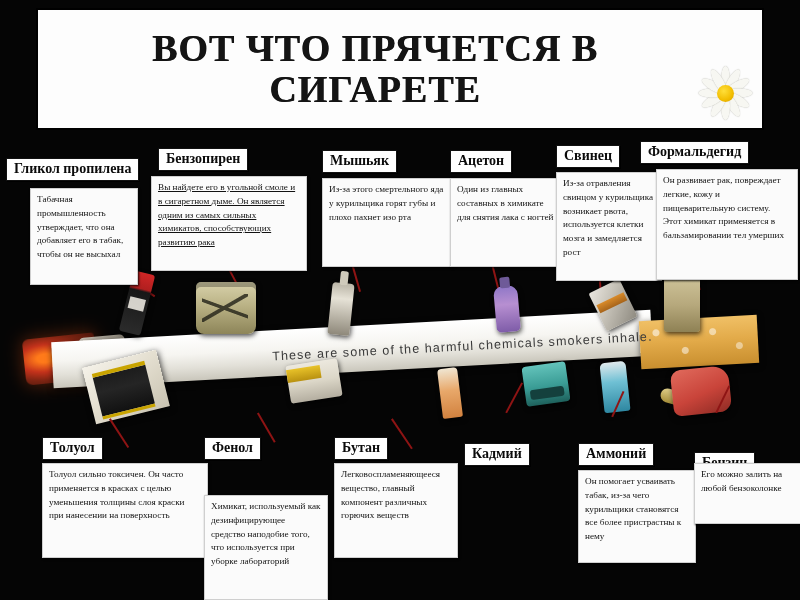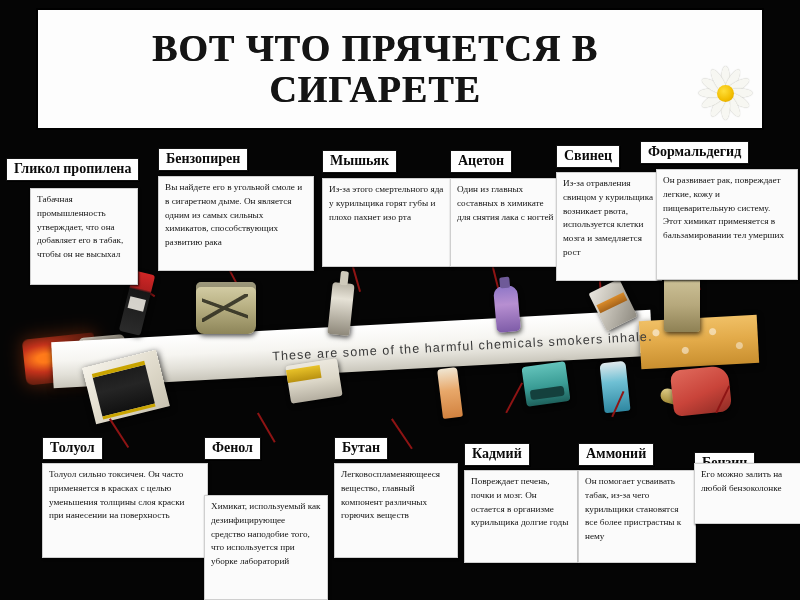--- a/index.html
+++ b/index.html
@@ -278,21 +278,21 @@
   <div class="line" style="left:258px;top:412px;width:34px;transform:rotate(60deg);"></div>
   <div class="line" style="left:392px;top:418px;width:36px;transform:rotate(56deg);"></div>
   <div class="line" style="left:506px;top:412px;width:34px;transform:rotate(-62deg);"></div>
   <div class="line" style="left:612px;top:416px;width:28px;transform:rotate(-66deg);"></div>
   <div class="line" style="left:716px;top:412px;width:30px;transform:rotate(-64deg);"></div>
 
   <div class="chip" style="left:6px;top:158px;">Гликол пропилена</div>
   <div class="desc" style="left:30px;top:188px;width:94px;height:86px;">Табачная промышленность утверждает, что она добавляет его в табак, чтобы он не высыхал</div>
 
   <div class="chip" style="left:158px;top:148px;">Бензопирен</div>
-  <div class="desc" style="left:158px;top:176px;width:142px;height:84px;">Вы найдете его в угольной смоле и в сигаретном дыме. Он является одним из самых сильных химикатов, способствующих развитию рака</div>
+  <div class="desc" style="left:151px;top:176px;width:142px;height:84px;text-decoration:underline;">Вы найдете его в угольной смоле и в сигаретном дыме. Он является одним из самых сильных химикатов, способствующих развитию рака</div>
 
   <div class="chip" style="left:322px;top:150px;">Мышьяк</div>
   <div class="desc" style="left:322px;top:178px;width:118px;height:78px;">Из-за этого смертельного яда у курильщика горят губы и плохо пахнет изо рта</div>
 
   <div class="chip" style="left:450px;top:150px;">Ацетон</div>
   <div class="desc" style="left:450px;top:178px;width:100px;height:78px;">Один из главных составных в химикате для снятия лака с ногтей</div>
 
   <div class="chip" style="left:556px;top:145px;">Свинец</div>
   <div class="desc" style="left:556px;top:172px;width:92px;height:98px;">Из-за отравления свинцом у курильщика возникает рвота, используется клетки мозга и замедляется рост</div>
 
@@ -302,21 +302,20 @@
   <div class="chip" style="left:42px;top:437px;">Толуол</div>
   <div class="desc" style="left:42px;top:463px;width:152px;height:84px;">Толуол сильно токсичен. Он часто применяется в красках с целью уменьшения толщины слоя краски при нанесении на поверхность</div>
 
   <div class="chip" style="left:204px;top:437px;">Фенол</div>
   <div class="desc" style="left:204px;top:463px;width:110px;height:94px;margin-top:32px;">Химикат, используемый как дезинфицирующее средство наподобие того, что используется при уборке лабораторий</div>
 
   <div class="chip" style="left:334px;top:437px;">Бутан</div>
   <div class="desc" style="left:334px;top:463px;width:110px;height:84px;">Легковоспламеняющееся вещество, главный компонент различных горючих веществ</div>
 
   <div class="chip" style="left:464px;top:443px;">Кадмий</div>
-  <div class="desc" style="left:464px;top:470px;width:100px;height:82px;">Повреждает печень, почки и мозг. Он остается в организме курильщика долгие годы</div>
 
   <div class="chip" style="left:578px;top:443px;">Аммоний</div>
   <div class="desc" style="left:578px;top:470px;width:104px;height:82px;">Он помогает усваивать табак, из-за чего курильщики становятся все более пристрастны к нему</div>
 
   <div class="chip" style="left:694px;top:452px;">Бензин</div>
   <div class="desc" style="left:694px;top:463px;width:96px;height:50px;">Его можно залить на любой бензоколонке</div>
 
 </div>
 
 </body></html>

